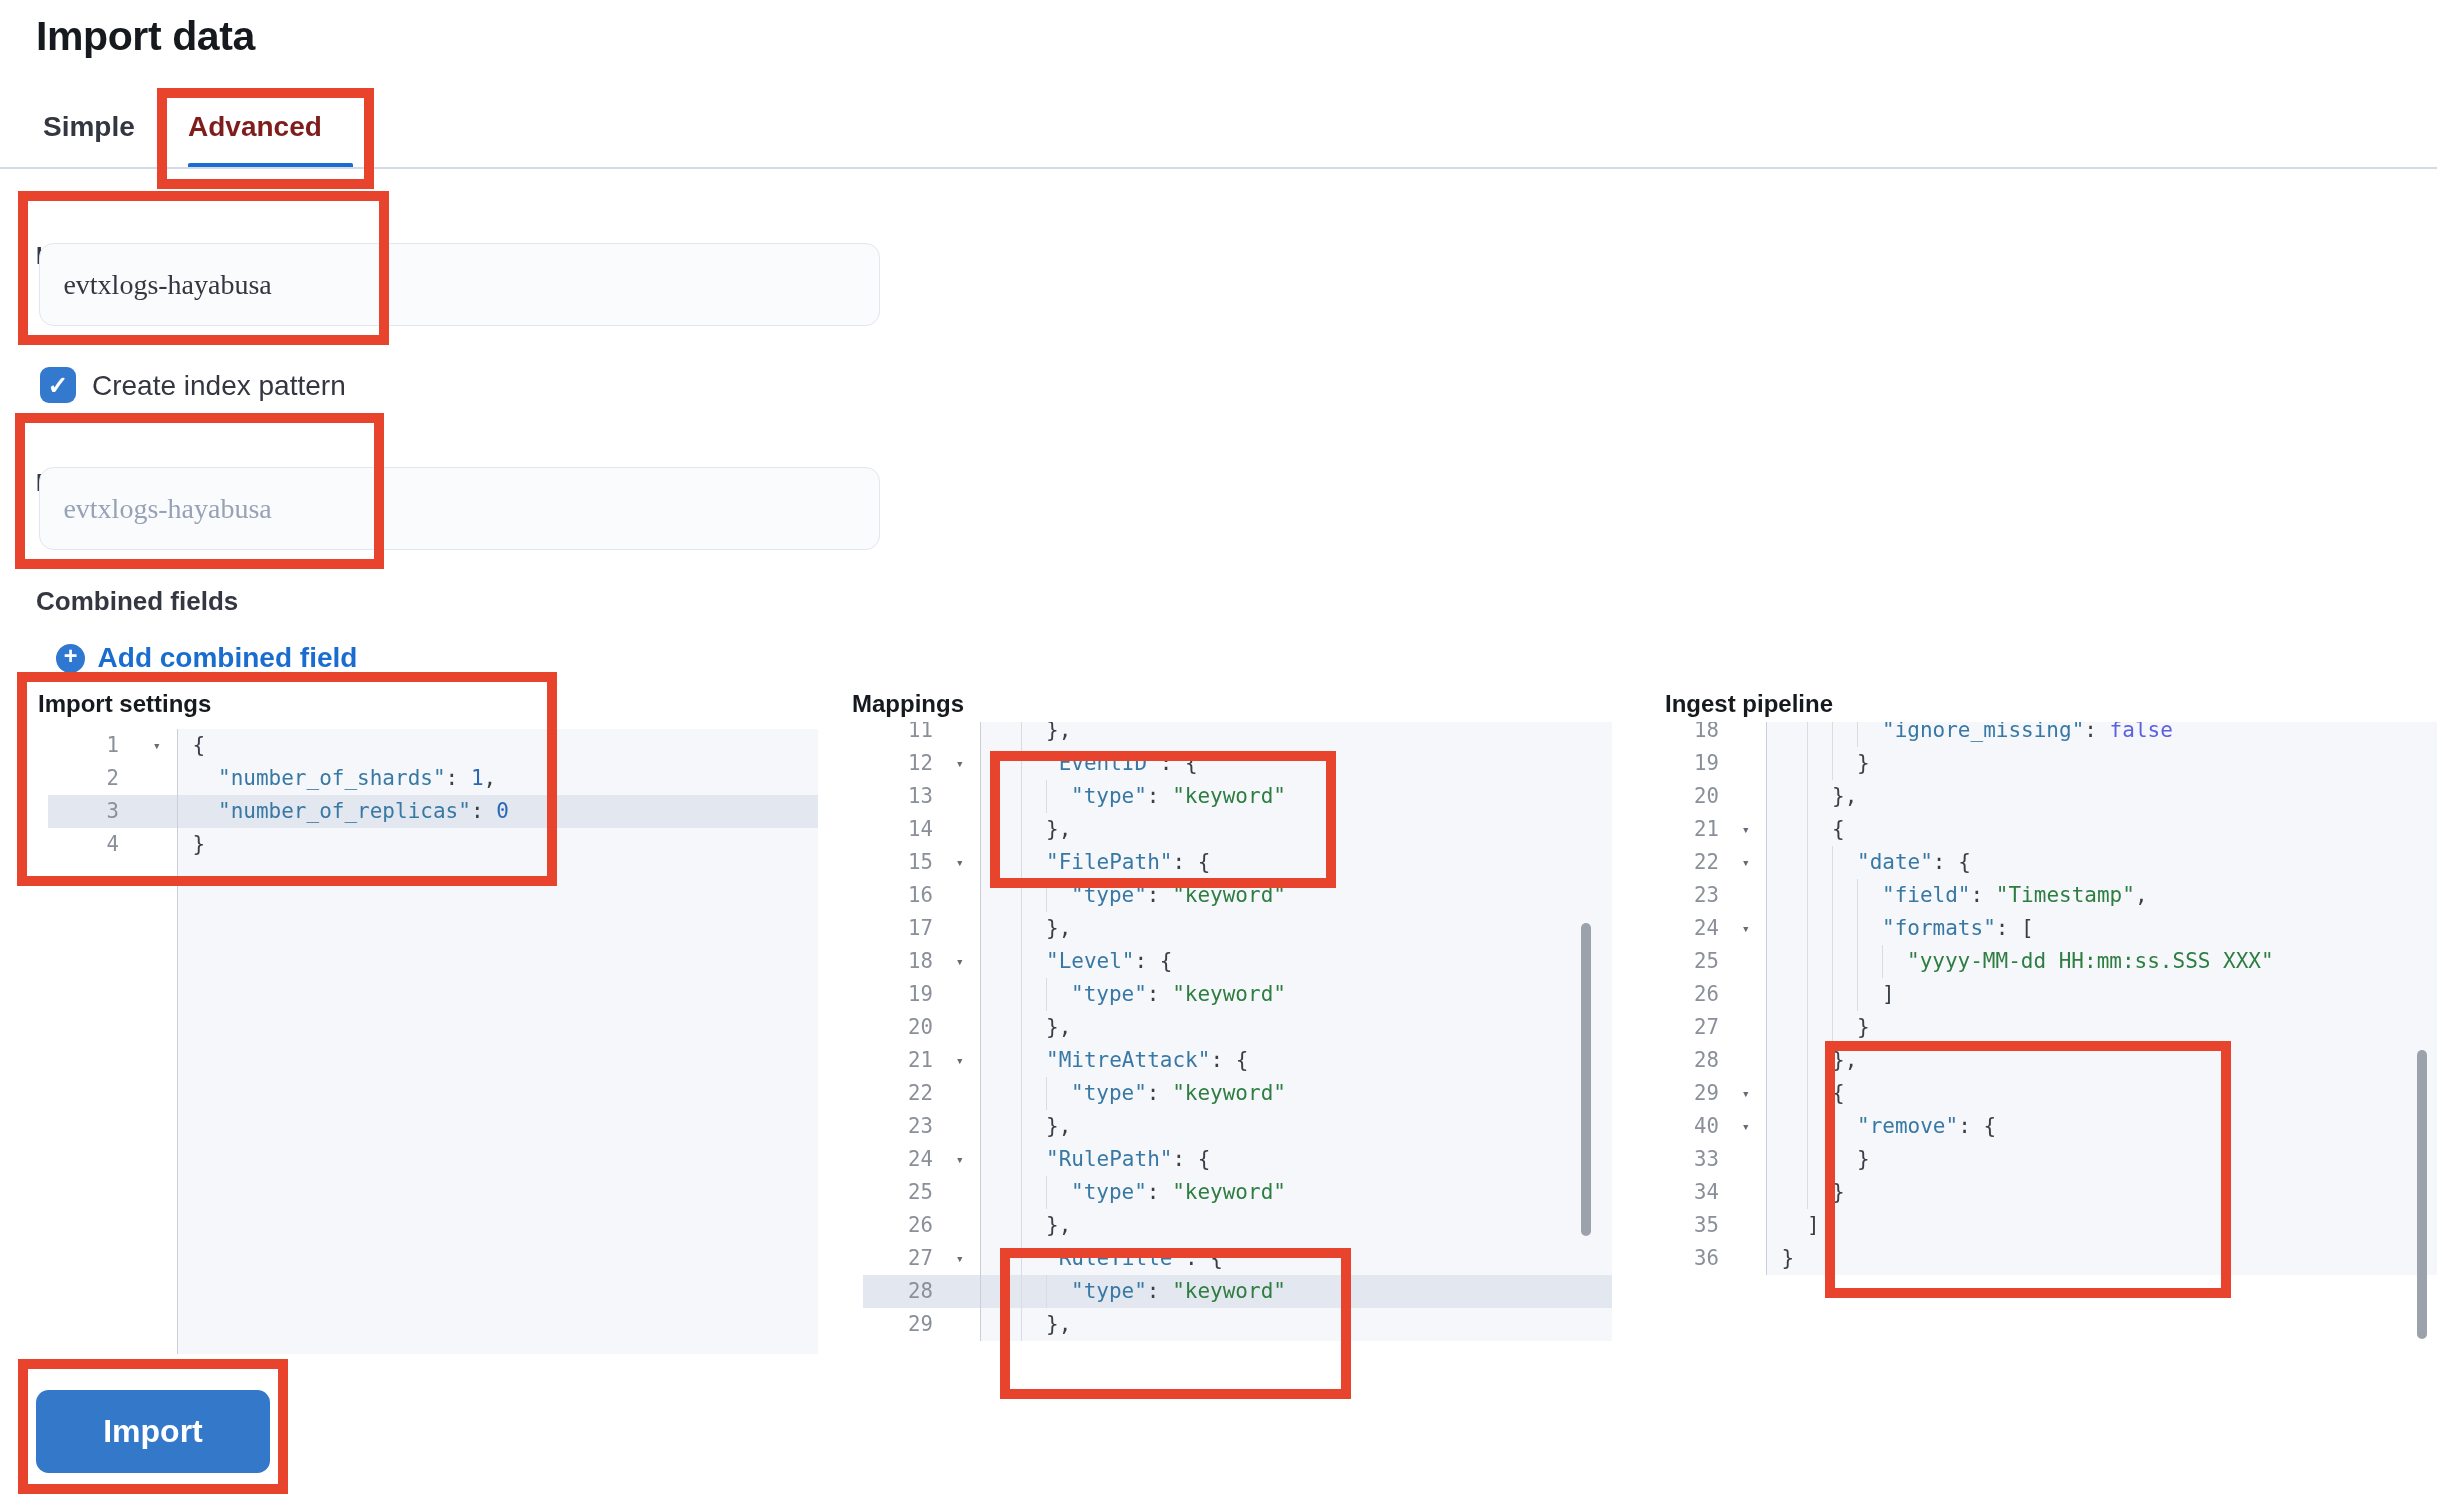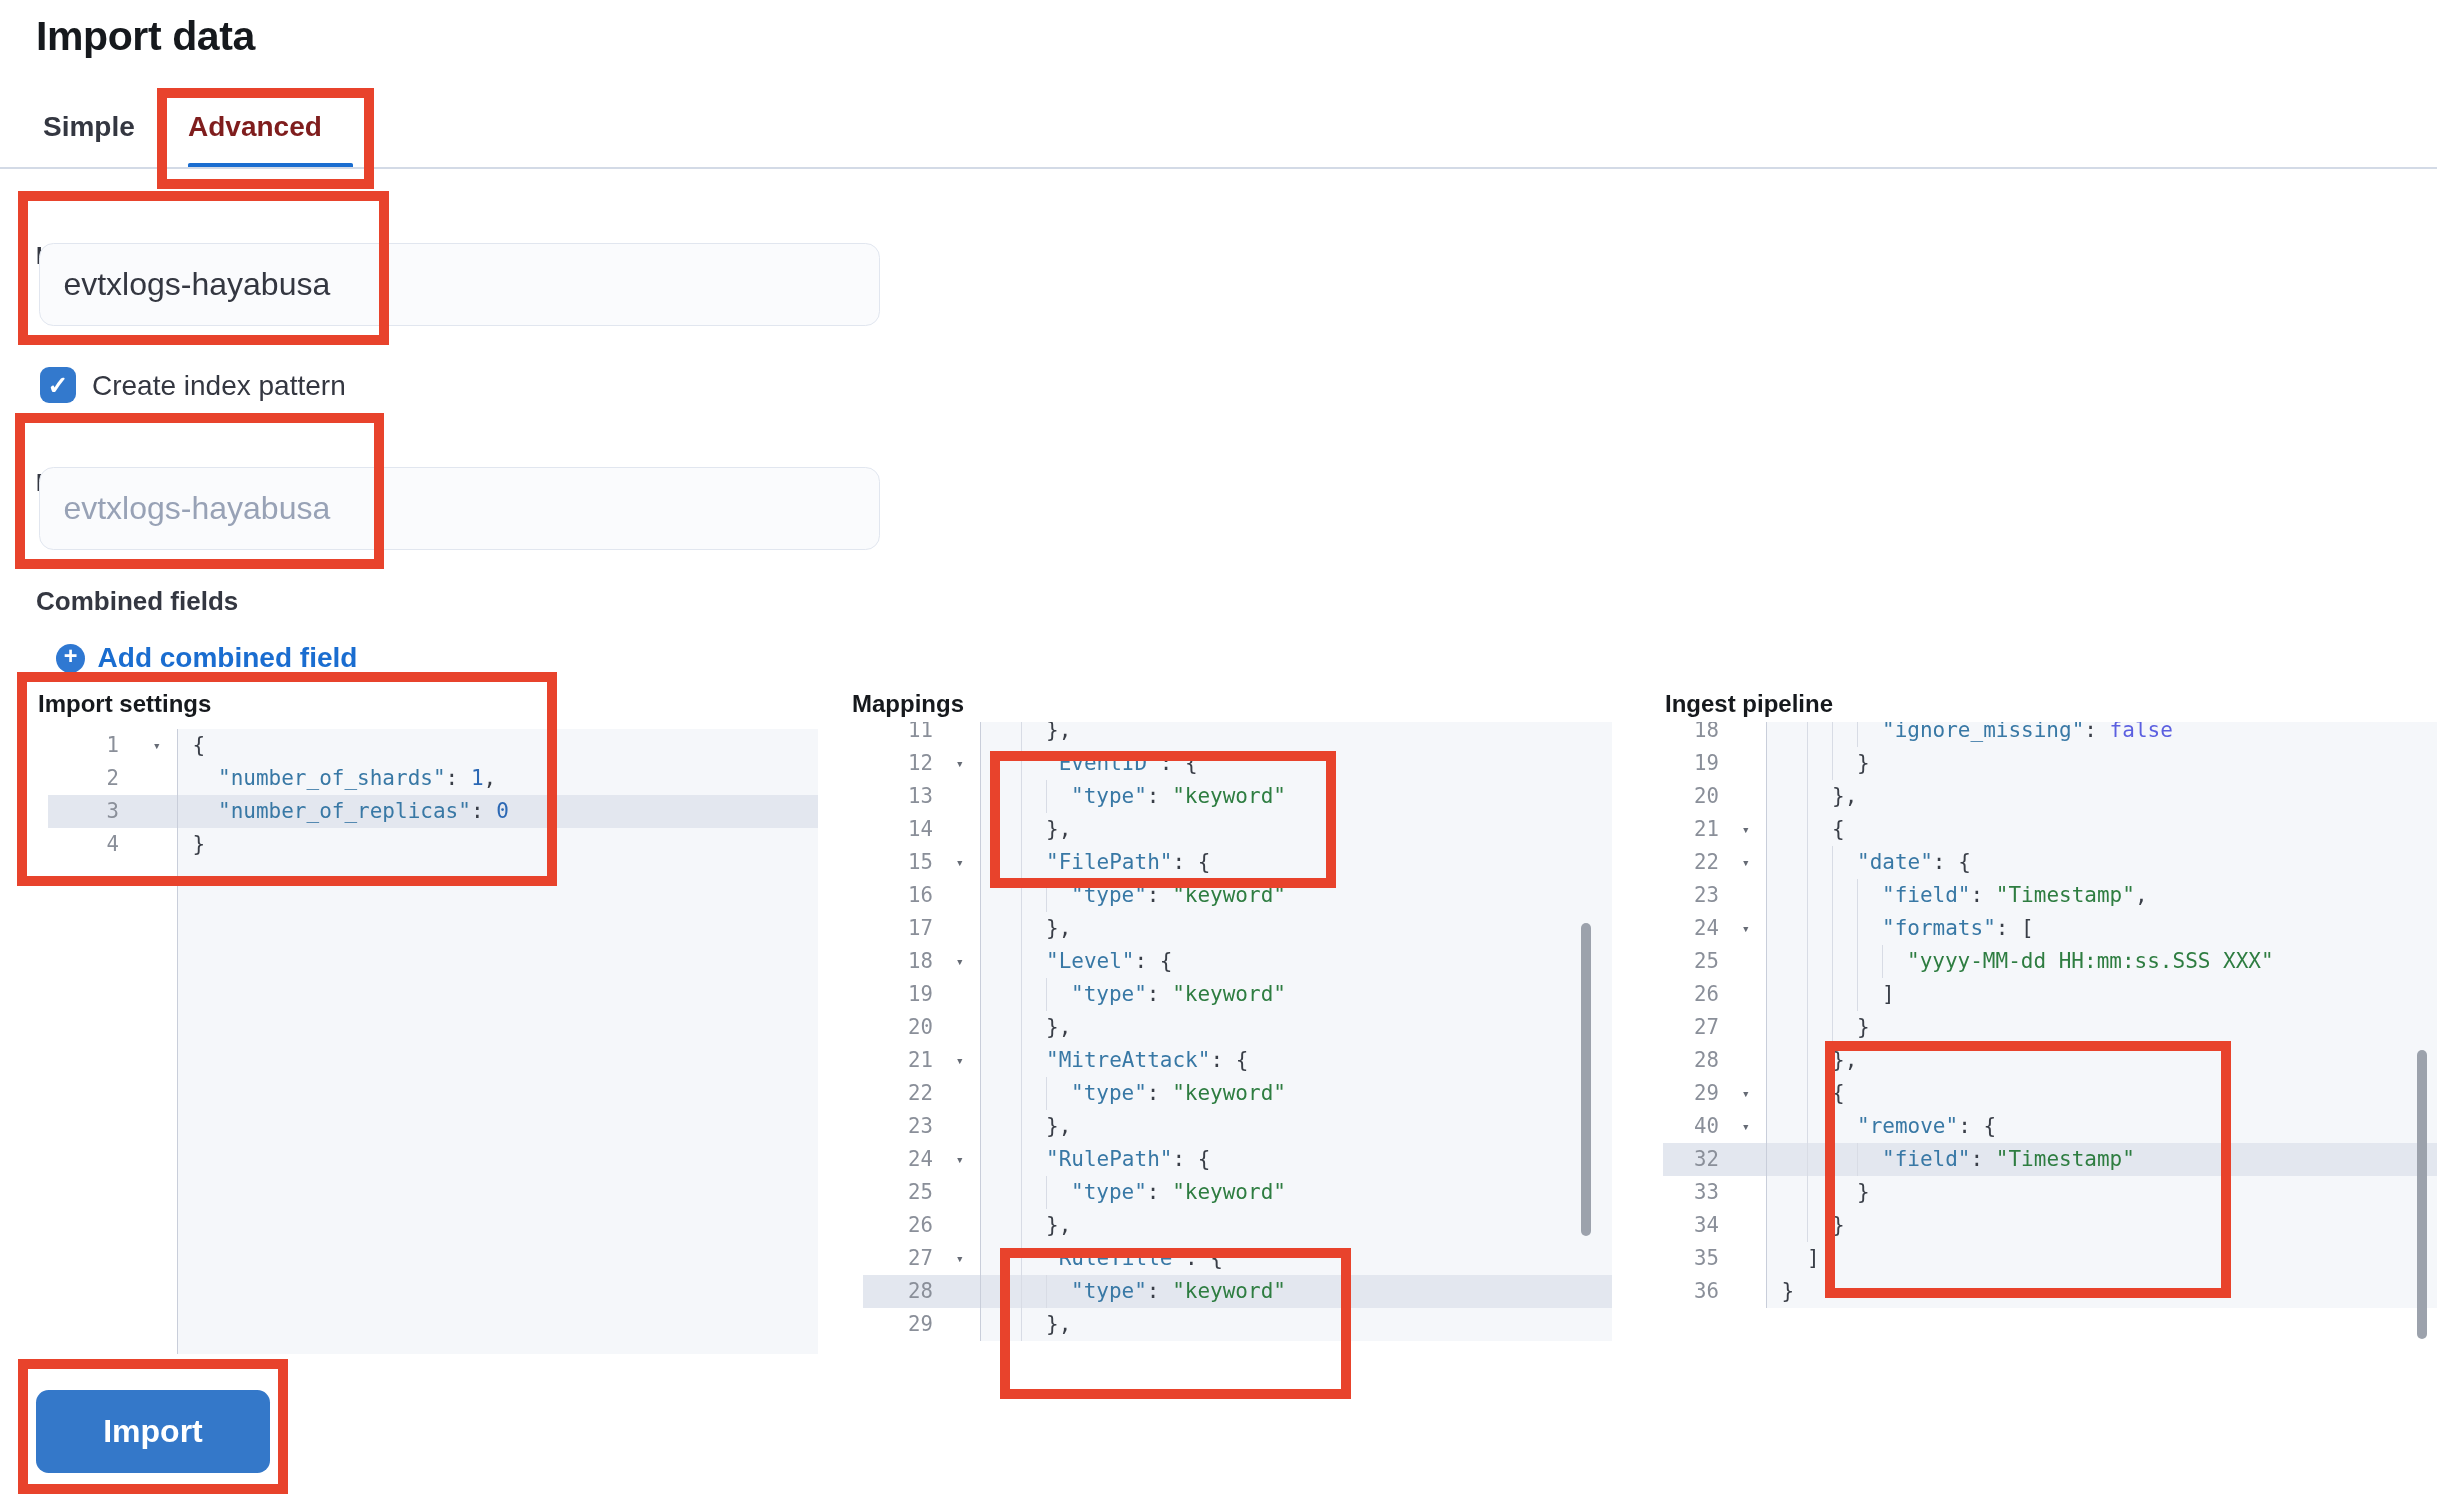--- a/index.html
+++ b/index.html
@@ -17,21 +17,21 @@
   .tab-underline{left:188px;top:163px;width:165px;height:6.3px;background:#1a6dd0;border-radius:1.8px;}
   .tabs-divider{left:0;top:167px;width:2438px;height:1.8px;background:#d3dae6;}
 
   
   .field-label{font-size:23.4px;font-weight:700;color:#343741;margin-top:40px;}
   .lbl-index-name{left:36px;top:203px;}
   .lbl-index-pattern{left:36px;top:430px;text-align:center;}
   .text-input{
     left:39px;width:816px;height:81px;border-radius:14.4px;
     background:#fafbfd;border:1.8px solid #e1e6ef;
-    font-family:Liberation Sans, sans-serif;font-size:32px;color:#343741;
+    font-family:Liberation Serif, serif;font-size:28px;color:#343741;
     padding:0 0 0 23.4px;outline:none;
   }
   .text-input::placeholder{color:#98a2b6;opacity:1;}
   .input-index-name{top:243px;}
   .input-index-pattern{top:467px;}
 
   .checkbox{
     left:40px;top:367px;width:36px;height:36px;border-radius:9px;background:#3379cd;
     display:flex;align-items:center;justify-content:center;cursor:pointer;
   }
@@ -284,24 +284,20 @@
         <div class="code"><i class="guide" style="left: 40px;"></i><span class="txt" style="padding-left: 65px;"><span class="tk-p">},</span></span></div>
       </div>
       <div class="ed-row">
         <div class="gut"><span class="num">29</span><span class="fold">▾</span></div>
         <div class="code"><i class="guide" style="left: 40px;"></i><span class="txt" style="padding-left: 65px;"><span class="tk-p">{</span></span></div>
       </div>
       <div class="ed-row">
         <div class="gut"><span class="num">40</span><span class="fold">▾</span></div>
         <div class="code"><i class="guide" style="left: 40px;"></i><i class="guide" style="left: 65px;"></i><span class="txt" style="padding-left: 90px;"><span class="tk-k">"remove"</span><span class="tk-p">: {</span></span></div>
       </div>
-      <div class="ed-row active">
-        <div class="gut"><span class="num">32</span></div>
-        <div class="code"><i class="guide" style="left: 40px;"></i><i class="guide" style="left: 65px;"></i><i class="guide" style="left: 90px;"></i><span class="txt" style="padding-left: 115px;"><span class="tk-k">"field"</span><span class="tk-p">: </span><span class="tk-s">"Timestamp"</span></span></div>
-      </div>
       <div class="ed-row">
         <div class="gut"><span class="num">33</span></div>
         <div class="code"><i class="guide" style="left: 40px;"></i><i class="guide" style="left: 65px;"></i><span class="txt" style="padding-left: 90px;"><span class="tk-p">}</span></span></div>
       </div>
       <div class="ed-row">
         <div class="gut"><span class="num">34</span></div>
         <div class="code"><i class="guide" style="left: 40px;"></i><span class="txt" style="padding-left: 65px;"><span class="tk-p">}</span></span></div>
       </div>
       <div class="ed-row">
         <div class="gut"><span class="num">35</span></div>

